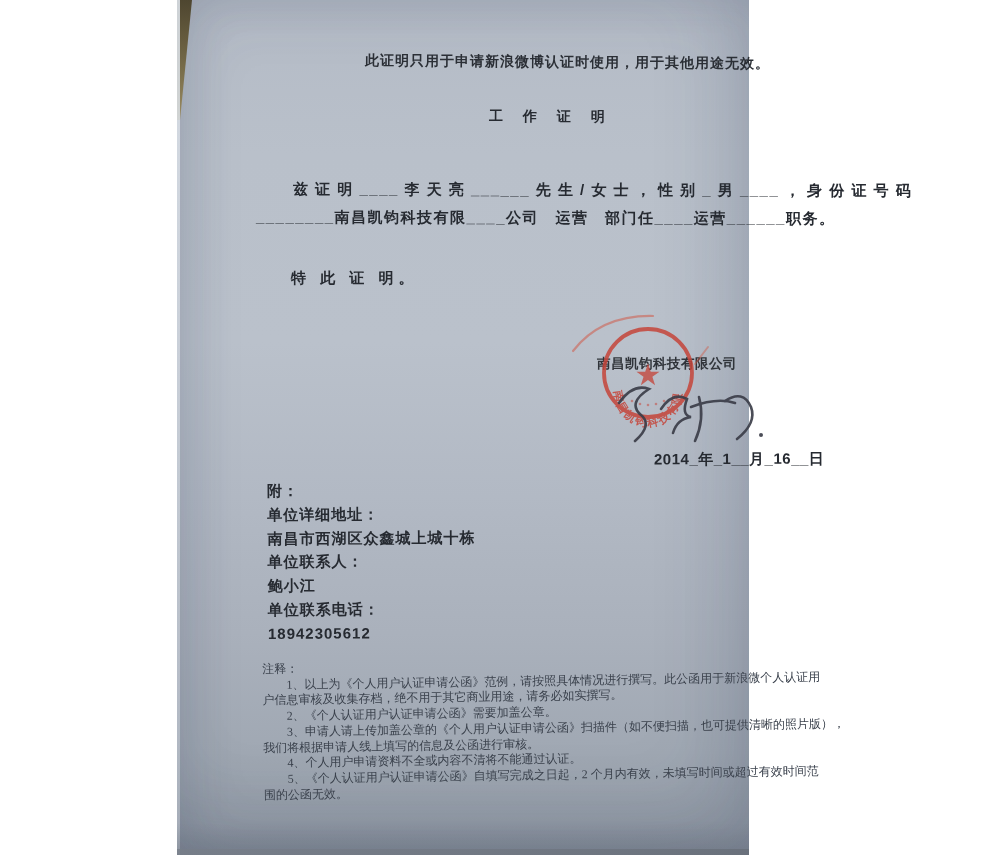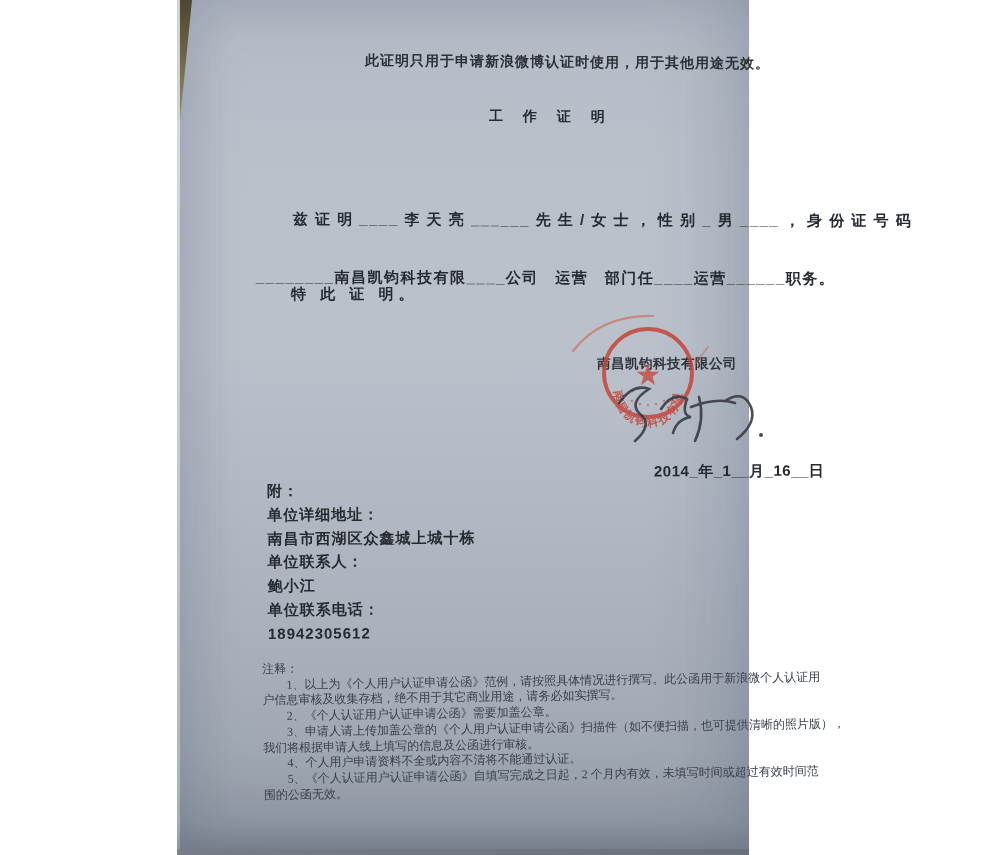--- a/index.html
+++ b/index.html
@@ -19,28 +19,28 @@
   .bottom-fade{position:absolute;left:0;bottom:6px;width:100%;height:26px;
          background:linear-gradient(180deg,rgba(120,128,140,0),rgba(110,118,132,.35));}
 
   .blk{position:absolute;color:#262a31;}
   .notice{left:188px;top:52px;font-size:14px;font-weight:700;letter-spacing:1px;
           transform:rotate(.45deg);transform-origin:left top;white-space:nowrap;color:#2b2f36;}
   .doc-title{left:312px;top:108px;font-size:14px;font-weight:700;letter-spacing:8px;
           transform:rotate(.35deg);white-space:nowrap;}
   .body-par{left:79px;top:175px;width:560px;font-size:15px;font-weight:700;letter-spacing:1.5px;
           line-height:27.5px;transform:rotate(.15deg);transform-origin:left top;}
-  .body-par .l{white-space:nowrap;margin-top:30px;}
+  .body-par .l{white-space:nowrap;}
   .body-par .l1{padding-left:37px;}
-  .closing{left:114px;top:269px;font-size:15px;font-weight:700;letter-spacing:5px;white-space:nowrap;margin-top:16px;}
+  .closing{left:114px;top:269px;font-size:15px;font-weight:700;letter-spacing:5px;white-space:nowrap;}
   .company-print{left:420px;top:355px;font-size:13.5px;font-family:"Liberation Serif",serif;
           font-weight:700;letter-spacing:.5px;color:#30343a;white-space:nowrap;z-index:2;}
   .stamp-svg{position:absolute;left:380px;top:303px;z-index:3;}
   .date-line{left:477px;top:450px;font-size:15px;font-weight:700;letter-spacing:.5px;
-          transform:rotate(-.3deg);white-space:nowrap;margin-top:12px;}
+          transform:rotate(-.3deg);white-space:nowrap;}
   .attach{left:90px;top:479px;font-size:15px;font-weight:700;line-height:23.8px;
           letter-spacing:1px;transform:rotate(-.35deg);transform-origin:left top;}
   .attach div{white-space:nowrap;}
   .notes{left:85px;top:662px;width:562px;font-family:"Liberation Serif",serif;font-size:12px;
           line-height:15.7px;color:#3a414c;transform:rotate(-.85deg);transform-origin:left top;}
   .notes div{white-space:nowrap;}
   .notes .indent{text-indent:24px;}
 </style>
 </head>
 <body>

